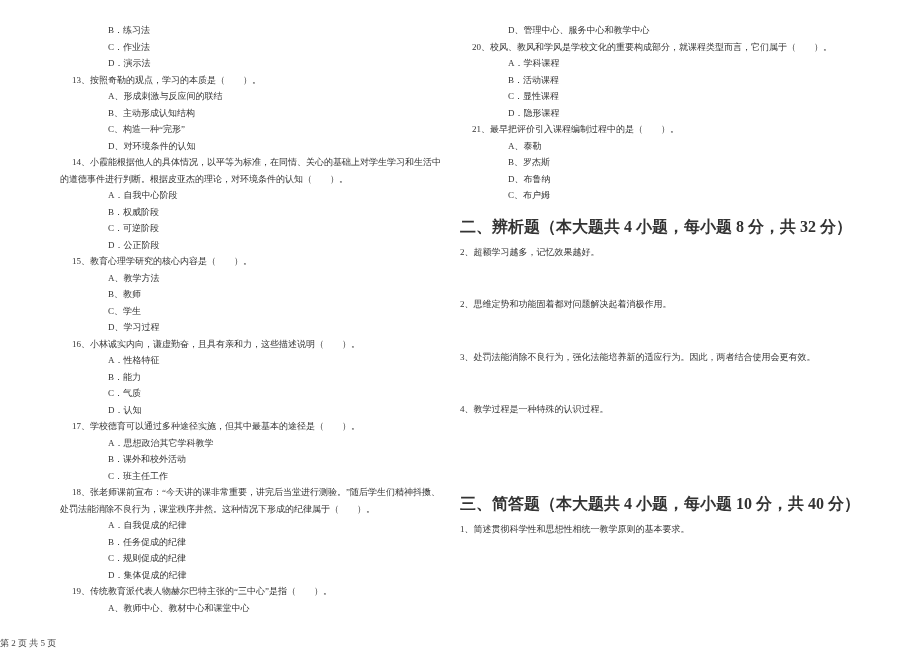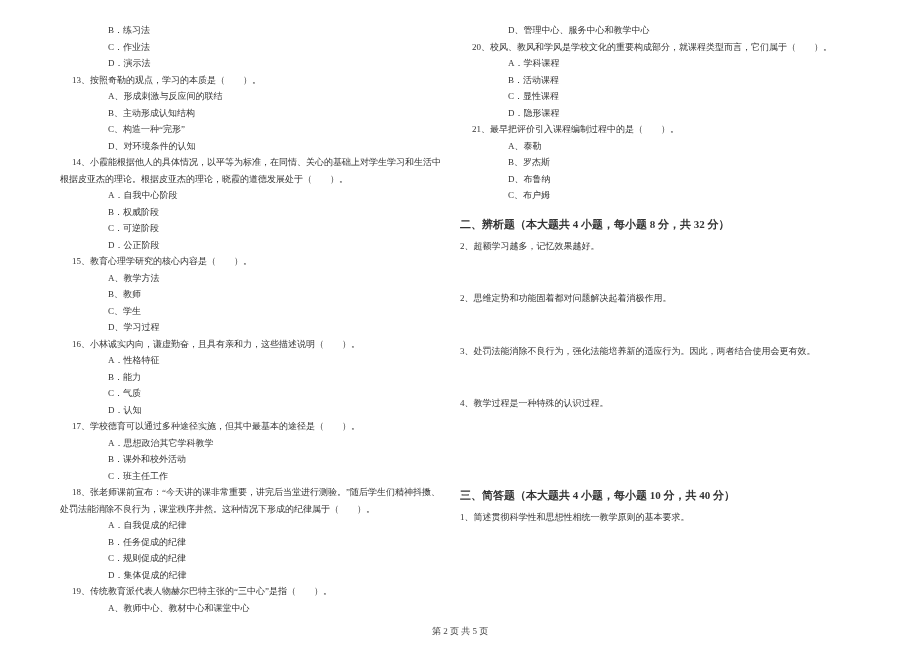--- a/index.html
+++ b/index.html
@@ -22,32 +22,32 @@
     }
     .line {
       margin-bottom: 3px;
       line-height: 1.5;
       white-space: nowrap;
     }
     .indent2 { padding-left: 48px; }
     .qnum { padding-left: 12px; }
     .section-title {
       font-weight: bold;
-      font-size: 11px;
+      font-size: 16px;
       margin-top: 14px;
       margin-bottom: 8px;
     }
     .spacer-md { height: 24px; }
     .spacer-lg { height: 36px; }
     .footer {
       position: absolute;
-      bottom: 12px;
+      bottom: 0;
       left: 0;
       right: 0;
-      text-align: center;
+      text-align: left;
       font-size: 9px;
       color: #444;
     }
   </style>
 </head>
 <body>
 
 <div class="page">
 
   <div class="col">
@@ -55,21 +55,21 @@
     <div class="line indent2">C．作业法</div>
     <div class="line indent2">D．演示法</div>
 
     <div class="line qnum">13、按照奇勒的观点，学习的本质是（　　）。</div>
     <div class="line indent2">A、形成刺激与反应间的联结</div>
     <div class="line indent2">B、主动形成认知结构</div>
     <div class="line indent2">C、构造一种“完形”</div>
     <div class="line indent2">D、对环境条件的认知</div>
 
     <div class="line qnum">14、小霞能根据他人的具体情况，以平等为标准，在同情、关心的基础上对学生学习和生活中</div>
-    <div class="line">根据皮亚杰的理论。根据皮亚杰的理论，晓霞的道德发展处于（　　）。</div>
+    <div class="line">的道德事件进行判断。根据皮亚杰的理论，对环境条件的认知（　　）。</div>
     <div class="line indent2">A．自我中心阶段</div>
     <div class="line indent2">B．权威阶段</div>
     <div class="line indent2">C．可逆阶段</div>
     <div class="line indent2">D．公正阶段</div>
 
     <div class="line qnum">15、教育心理学研究的核心内容是（　　）。</div>
     <div class="line indent2">A、教学方法</div>
     <div class="line indent2">B、教师</div>
     <div class="line indent2">C、学生</div>
     <div class="line indent2">D、学习过程</div>

